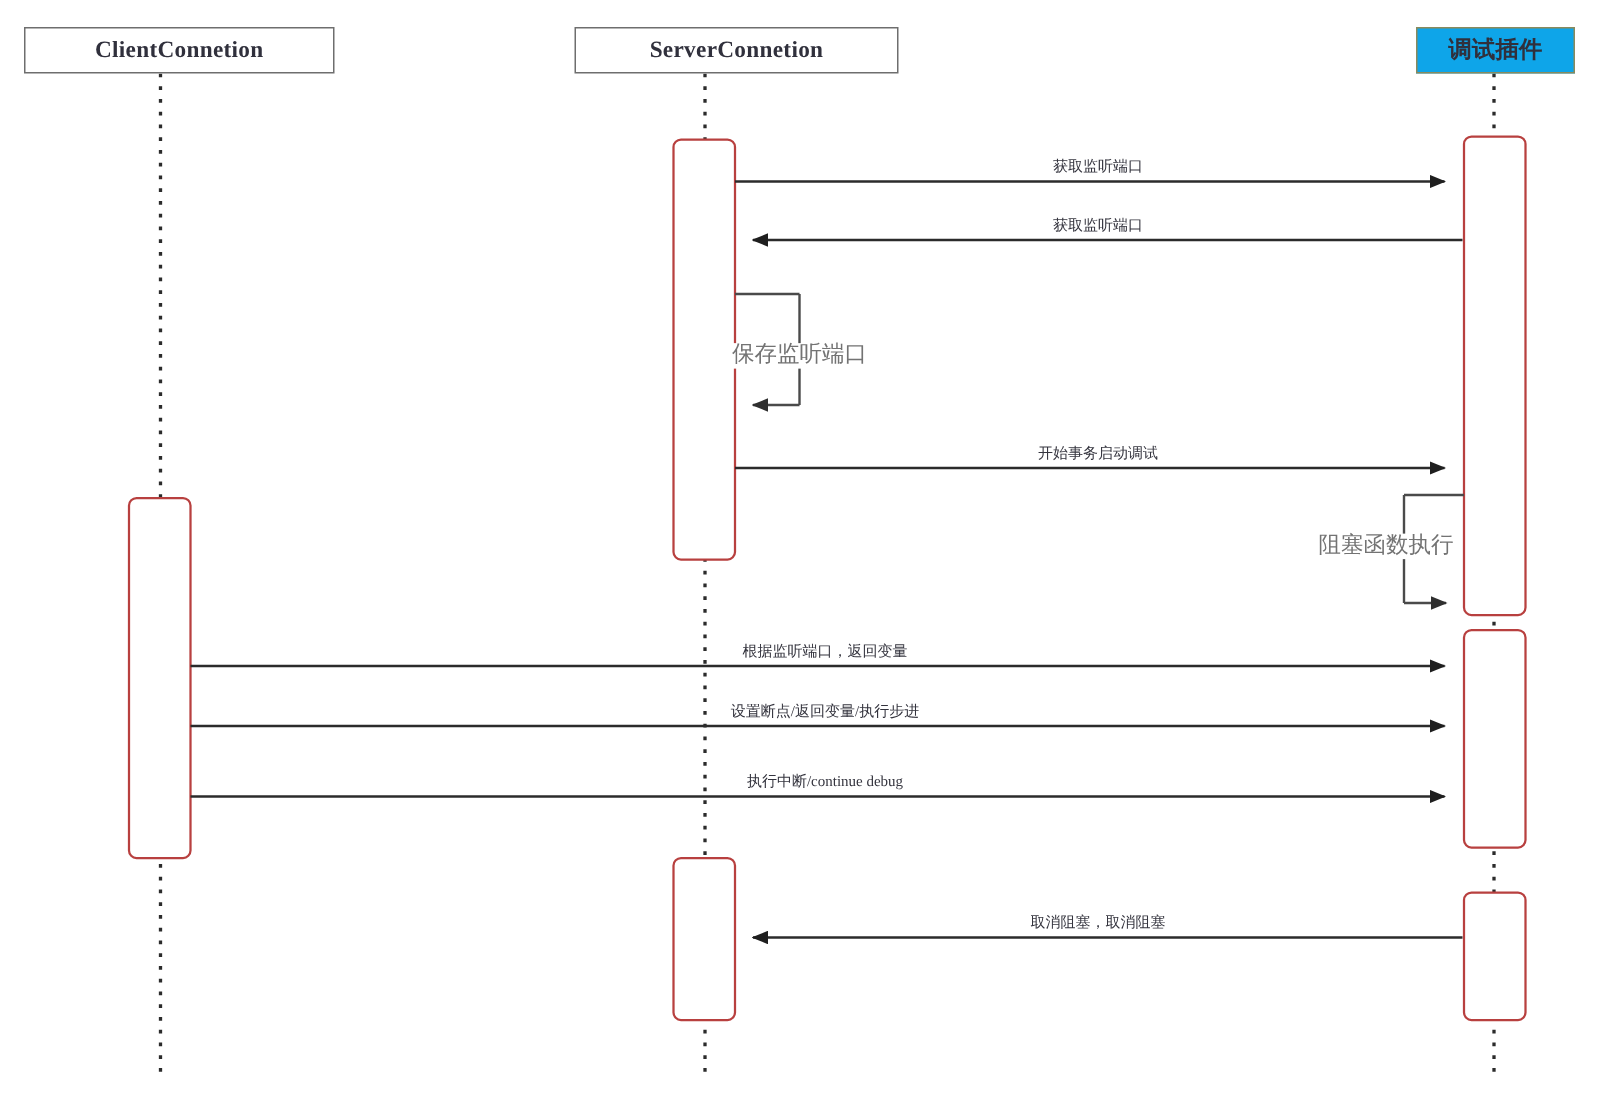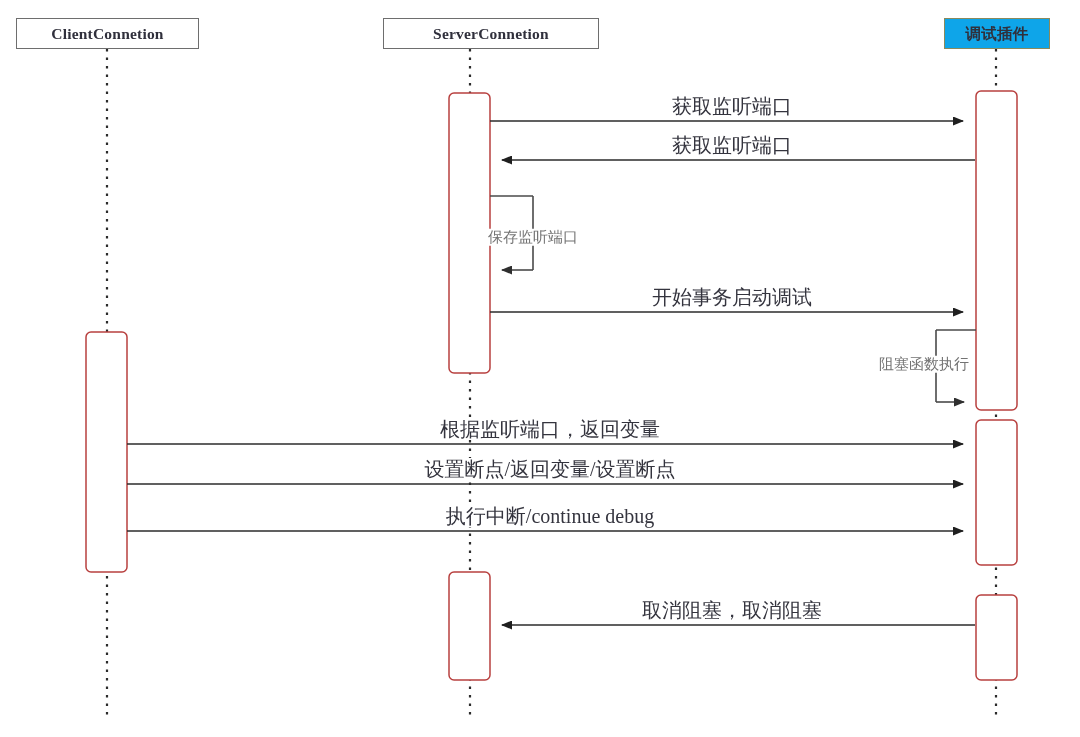--- a/index.html
+++ b/index.html
@@ -42,21 +42,21 @@
   .participant-box.accent {
     background: #0ea5e9;
     border: 1px solid #8a8a5c;
   }
   .participant-label {
     line-height: 1;
   }
   .msg-label {
     position: absolute;
     transform: translate(-50%, -100%);
-    font-size: 20px;
+    font-size: 10px;
     color: #34343e;
     white-space: nowrap;
     background: #ffffff;
     padding: 0 3px;
     line-height: 1.1;
     font-family: "Liberation Serif", "DejaVu Serif", serif;
   }
   .self-label {
     position: absolute;
     transform: translate(-100%, -50%);
@@ -110,35 +110,35 @@
           <line x1="936" y1="402" x2="964" y2="402" stroke="#4a4a4a" stroke-width="1.6" marker-end="url(#arrow-solid-gray)"></line>
         </g>
         <line x1="127" y1="444" x2="963" y2="444" stroke="#2b2b2b" stroke-width="1.7" marker-end="url(#arrow-solid)"></line>
         <line x1="127" y1="484" x2="963" y2="484" stroke="#2b2b2b" stroke-width="1.7" marker-end="url(#arrow-solid)"></line>
         <line x1="127" y1="531" x2="963" y2="531" stroke="#2b2b2b" stroke-width="1.7" marker-end="url(#arrow-solid)"></line>
         <line x1="975" y1="625" x2="502" y2="625" stroke="#2b2b2b" stroke-width="1.7" marker-end="url(#arrow-solid)"></line>
       </g>
   </svg>
 
   <div id="participants-layer">
-      <div class="participant-box" style="left: 16px; top: 18px; width: 183px; height: 31px;">
+      <div class="participant-box" style="left: 16px; top: 18px; width: 207px; height: 31px;">
         <span class="participant-label">ClientConnetion</span>
       </div>
       <div class="participant-box" style="left: 383px; top: 18px; width: 216px; height: 31px;">
         <span class="participant-label">ServerConnetion</span>
       </div>
       <div class="participant-box accent" style="left: 944px; top: 18px; width: 106px; height: 31px;">
         <span class="participant-label">调试插件</span>
       </div>
     </div>
   <div id="labels-layer">
       <div class="msg-label" style="left: 732px; top: 117px;">获取监听端口</div>
       <div class="msg-label" style="left: 732px; top: 156px;">获取监听端口</div>
       <div class="self-label" style="left: 581px; top: 237px; transform: translate(-100%, -50%);">保存监听端口</div>
       <div class="msg-label" style="left: 732px; top: 308px;">开始事务启动调试</div>
       <div class="self-label" style="left: 933px; top: 364px; transform: translate(-100%, -50%); margin-left: 39px;">阻塞函数执行</div>
       <div class="msg-label" style="left: 550px; top: 440px;">根据监听端口，返回变量</div>
-      <div class="msg-label" style="left: 550px; top: 480px;">设置断点/返回变量/设置断点</div>
+      <div class="msg-label" style="left: 550px; top: 480px;">设置断点/返回变量/执行步进</div>
       <div class="msg-label" style="left: 550px; top: 527px;">执行中断/continue debug</div>
       <div class="msg-label" style="left: 732px; top: 621px;">取消阻塞，取消阻塞</div>
     </div>
 
 </div>
 
 </body></html>

